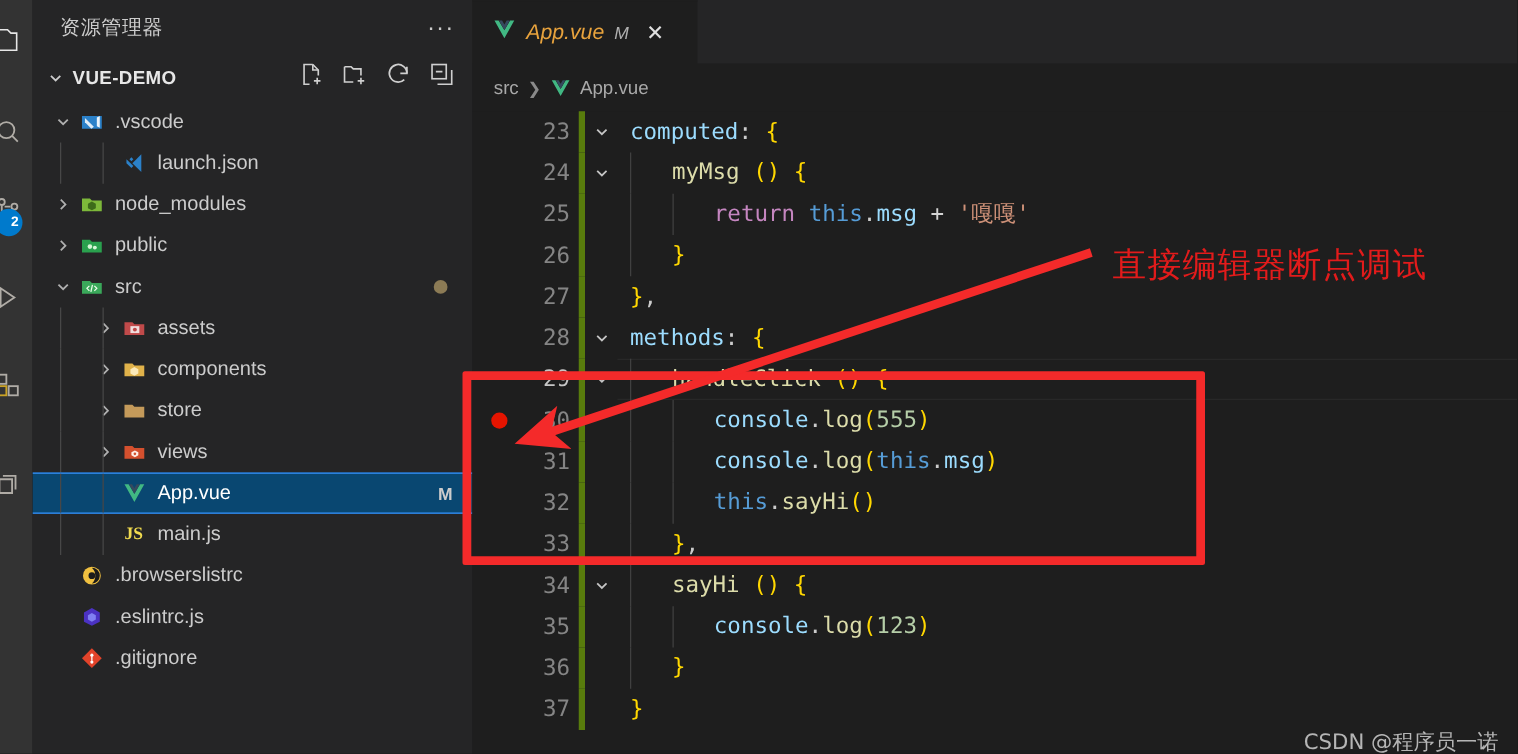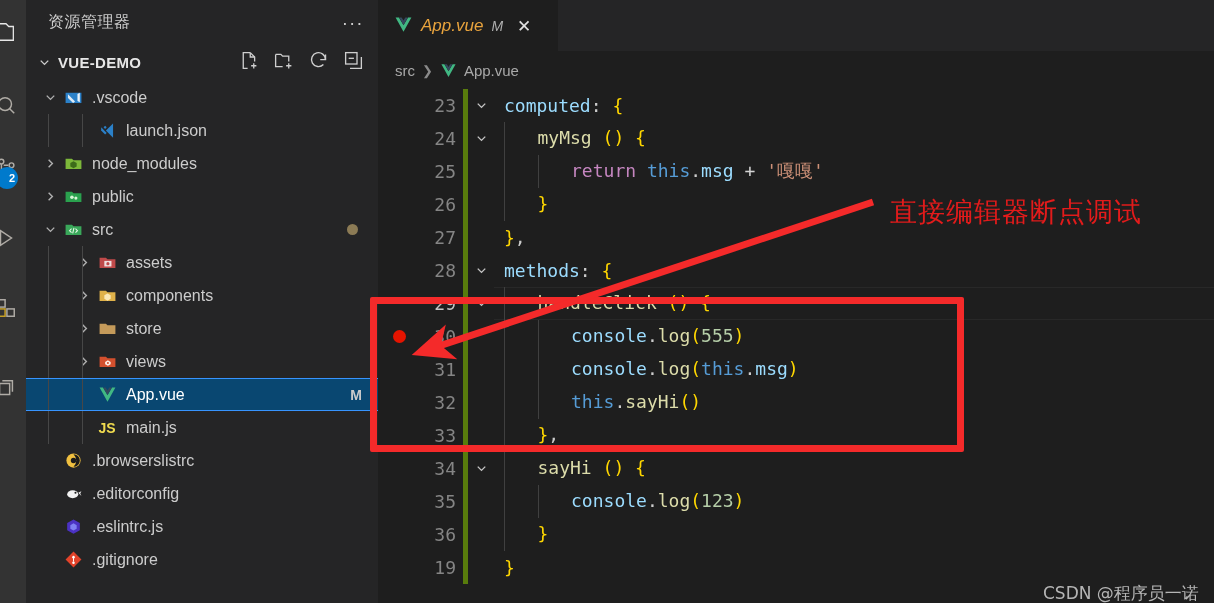--- a/index.html
+++ b/index.html
@@ -593,45 +593,34 @@
             </svg>
           </div>
           <div class="lbl">App.vue</div>
           <div class="tail">M</div>
         </div>
         <div class="row" style="padding-left: 48px;">
           <div class="indent-guide" style="left: 22px;"></div>
           <div class="indent-guide" style="left: 56px;"></div>
           <div class="twisty"></div>
           <div class="ic">
-            <span style="color:#f0db4f;font-family:Liberation Sans, sans-serif;font-size:14px;font-weight:bold;">JS</span>
+            <span style="color:#f0db4f;font-family:Liberation Serif, serif;font-size:14px;font-weight:bold;">JS</span>
           </div>
           <div class="lbl">main.js</div>
         </div>
         <div class="row" style="padding-left: 14px;">
           <div class="twisty"></div>
           <div class="ic">
             <svg width="19" height="19" viewBox="0 0 24 24">
               <circle cx="12" cy="12" r="9" fill="#f0c040"></circle>
               <path d="M12 4a8 8 0 0 1 0 16 11 11 0 0 0 0-16z" fill="#1b1b1b"></path>
               <circle cx="12" cy="12" r="3.4" fill="#1b1b1b"></circle>
             </svg>
           </div>
           <div class="lbl">.browserslistrc</div>
-        </div>
-        <div class="row" style="padding-left: 14px;">
-          <div class="twisty"></div>
-          <div class="ic">
-            <svg width="19" height="19" viewBox="0 0 24 24">
-              <ellipse cx="11" cy="13" rx="7" ry="5" fill="#f2f2f2"></ellipse>
-              <circle cx="14.5" cy="11" r="1.3" fill="#1b1b1b"></circle>
-              <path d="M18 11l4-2-1.5 3 1.5 3z" fill="#f2f2f2"></path>
-            </svg>
-          </div>
-          <div class="lbl">.editorconfig</div>
         </div>
         <div class="row" style="padding-left: 14px;">
           <div class="twisty"></div>
           <div class="ic">
             <svg width="19" height="19" viewBox="0 0 24 24">
               <path d="M12 3l8 4.6v9.2L12 21l-8-4.2V7.6z" fill="#4b32c3"></path>
               <path d="M12 8l4 2.3v4.4L12 17l-4-2.3v-4.4z" fill="#8080f2"></path>
             </svg>
           </div>
           <div class="lbl">.eslintrc.js</div>
@@ -697,21 +686,21 @@
             </svg></div><div class="code-text-wrap"><div class="code-text"><span class="ig"></span><span class="sp">&nbsp;&nbsp;&nbsp;</span><span class="t-fn">handleClick&nbsp;</span><span class="t-paren1">()</span><span class="t-plain">&nbsp;</span><span class="t-paren1">{</span></div></div></div>
         <div class="code-line"><div class="gutter-bp"><div class="bp-dot"></div></div><div class="lnum">30</div><div class="change-bar"></div><div class="fold"></div><div class="code-text-wrap"><div class="code-text"><span class="ig"></span><span class="sp">&nbsp;&nbsp;&nbsp;</span><span class="ig"></span><span class="sp">&nbsp;&nbsp;&nbsp;</span><span class="t-var">console</span><span class="t-punc">.</span><span class="t-fn">log</span><span class="t-paren1">(</span><span class="t-num">555</span><span class="t-paren1">)</span></div></div></div>
         <div class="code-line"><div class="gutter-bp"></div><div class="lnum">31</div><div class="change-bar"></div><div class="fold"></div><div class="code-text-wrap"><div class="code-text"><span class="ig"></span><span class="sp">&nbsp;&nbsp;&nbsp;</span><span class="ig"></span><span class="sp">&nbsp;&nbsp;&nbsp;</span><span class="t-var">console</span><span class="t-punc">.</span><span class="t-fn">log</span><span class="t-paren1">(</span><span class="t-this">this</span><span class="t-punc">.</span><span class="t-var">msg</span><span class="t-paren1">)</span></div></div></div>
         <div class="code-line"><div class="gutter-bp"></div><div class="lnum">32</div><div class="change-bar"></div><div class="fold"></div><div class="code-text-wrap"><div class="code-text"><span class="ig"></span><span class="sp">&nbsp;&nbsp;&nbsp;</span><span class="ig"></span><span class="sp">&nbsp;&nbsp;&nbsp;</span><span class="t-this">this</span><span class="t-punc">.</span><span class="t-fn">sayHi</span><span class="t-paren1">()</span></div></div></div>
         <div class="code-line"><div class="gutter-bp"></div><div class="lnum">33</div><div class="change-bar"></div><div class="fold"></div><div class="code-text-wrap"><div class="code-text"><span class="ig"></span><span class="sp">&nbsp;&nbsp;&nbsp;</span><span class="t-paren1">}</span><span class="t-punc">,</span></div></div></div>
         <div class="code-line"><div class="gutter-bp"></div><div class="lnum">34</div><div class="change-bar"></div><div class="fold"><svg width="15" height="15" viewBox="0 0 16 16" fill="none" stroke="#c5c5c5" stroke-width="1.5">
               <path d="M4 6l4 4 4-4"></path>
             </svg></div><div class="code-text-wrap"><div class="code-text"><span class="ig"></span><span class="sp">&nbsp;&nbsp;&nbsp;</span><span class="t-fn">sayHi&nbsp;</span><span class="t-paren1">()</span><span class="t-plain">&nbsp;</span><span class="t-paren1">{</span></div></div></div>
         <div class="code-line"><div class="gutter-bp"></div><div class="lnum">35</div><div class="change-bar"></div><div class="fold"></div><div class="code-text-wrap"><div class="code-text"><span class="ig"></span><span class="sp">&nbsp;&nbsp;&nbsp;</span><span class="ig"></span><span class="sp">&nbsp;&nbsp;&nbsp;</span><span class="t-var">console</span><span class="t-punc">.</span><span class="t-fn">log</span><span class="t-paren1">(</span><span class="t-num">123</span><span class="t-paren1">)</span></div></div></div>
         <div class="code-line"><div class="gutter-bp"></div><div class="lnum">36</div><div class="change-bar"></div><div class="fold"></div><div class="code-text-wrap"><div class="code-text"><span class="ig"></span><span class="sp">&nbsp;&nbsp;&nbsp;</span><span class="t-paren1">}</span></div></div></div>
-        <div class="code-line"><div class="gutter-bp"></div><div class="lnum">19</div><div class="change-bar"></div><div class="fold"></div><div class="code-text-wrap"><div class="code-text"><span class="t-paren1">}</span></div></div></div>
+        <div class="code-line"><div class="gutter-bp"></div><div class="lnum">37</div><div class="change-bar"></div><div class="fold"></div><div class="code-text-wrap"><div class="code-text"><span class="t-paren1">}</span></div></div></div>
       </div>
   </div>
 
   <div class="anno-layer">
 
     <div class="anno-box" style="left:370px; top:285px; width:594px; height:155px;"></div>
 
     <svg width="1214" height="603" style="position:absolute;left:0;top:0;">
       <defs>
         <marker id="ahead" markerWidth="6" markerHeight="6" refX="4.6" refY="3" orient="auto" markerUnits="strokeWidth">

